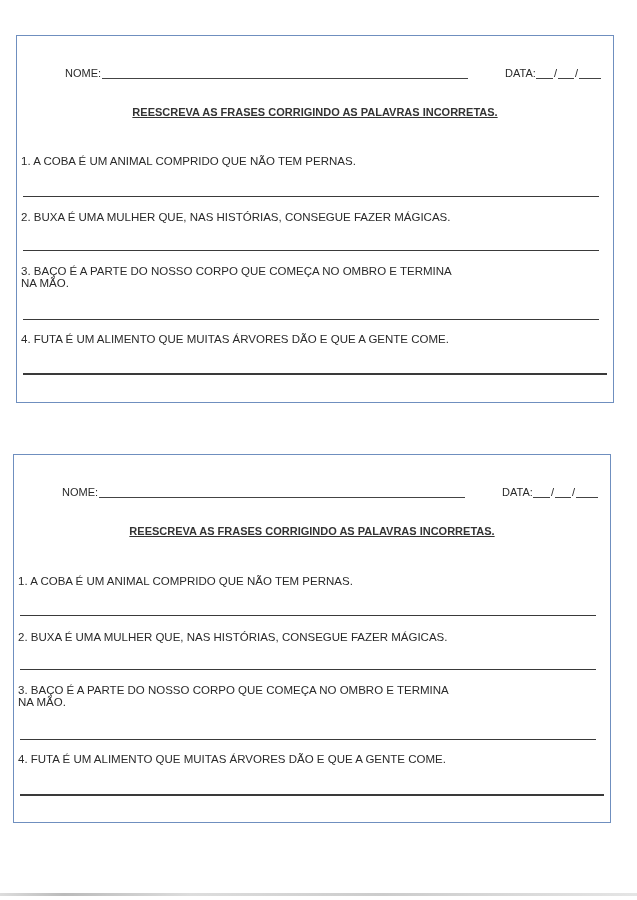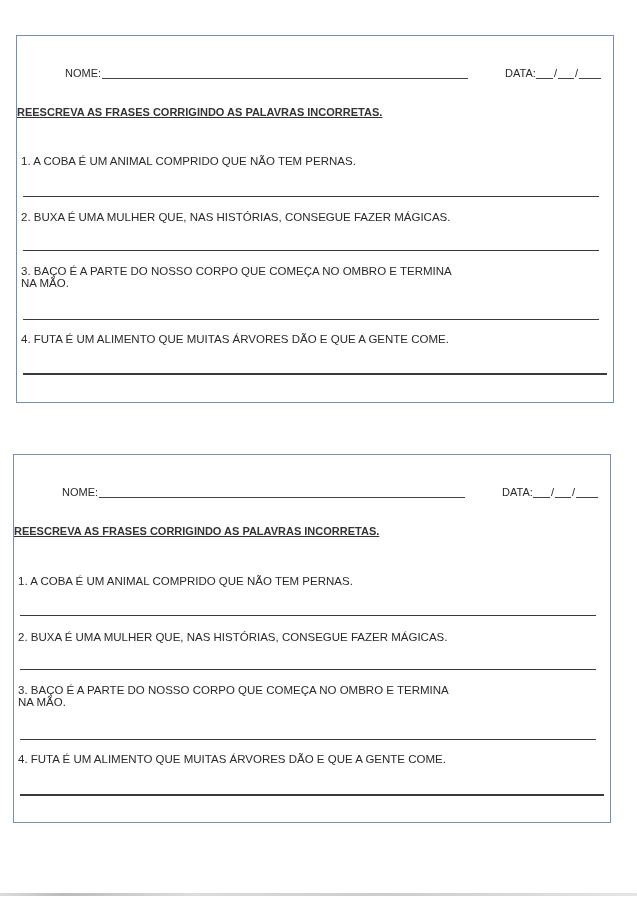--- a/index.html
+++ b/index.html
@@ -17,21 +17,21 @@
   .row-name {
     position: absolute; left: 12px; top: 27px; right: 12px; height: 16px;
     font-size: 11px; display: flex; align-items: flex-end;
   }
   .row-name .lbl { white-space: nowrap; padding-left: 36px; }
   .row-name .fill { flex: 1; border-bottom: 1px solid #444; height: 12px; margin: 0 1px; }
   .row-name .date-seg { display: inline-block; border-bottom: 1px solid #444; height: 12px; }
   .row-name .slash { padding: 0 1px; }
 
   .instruction {
-    position: absolute; left: 0; right: 0; top: 70px; text-align: left;
+    position: absolute; left: 0; right: 0; top: 70px; text-align: center;
     font-size: 11px; font-weight: bold; text-decoration: underline; color: #333;
   }
   .q {
     position: absolute; left: 4px; font-size: 11.5px; line-height: 12px; color: #2a2a2a;
   }
   .ans {
     position: absolute; left: 6px; right: 14px; border-top: 1.5px solid #3a3a3a;
   }
   .ans.last { right: 6px; border-top-width: 2px; }
   .bottom-shadow {

